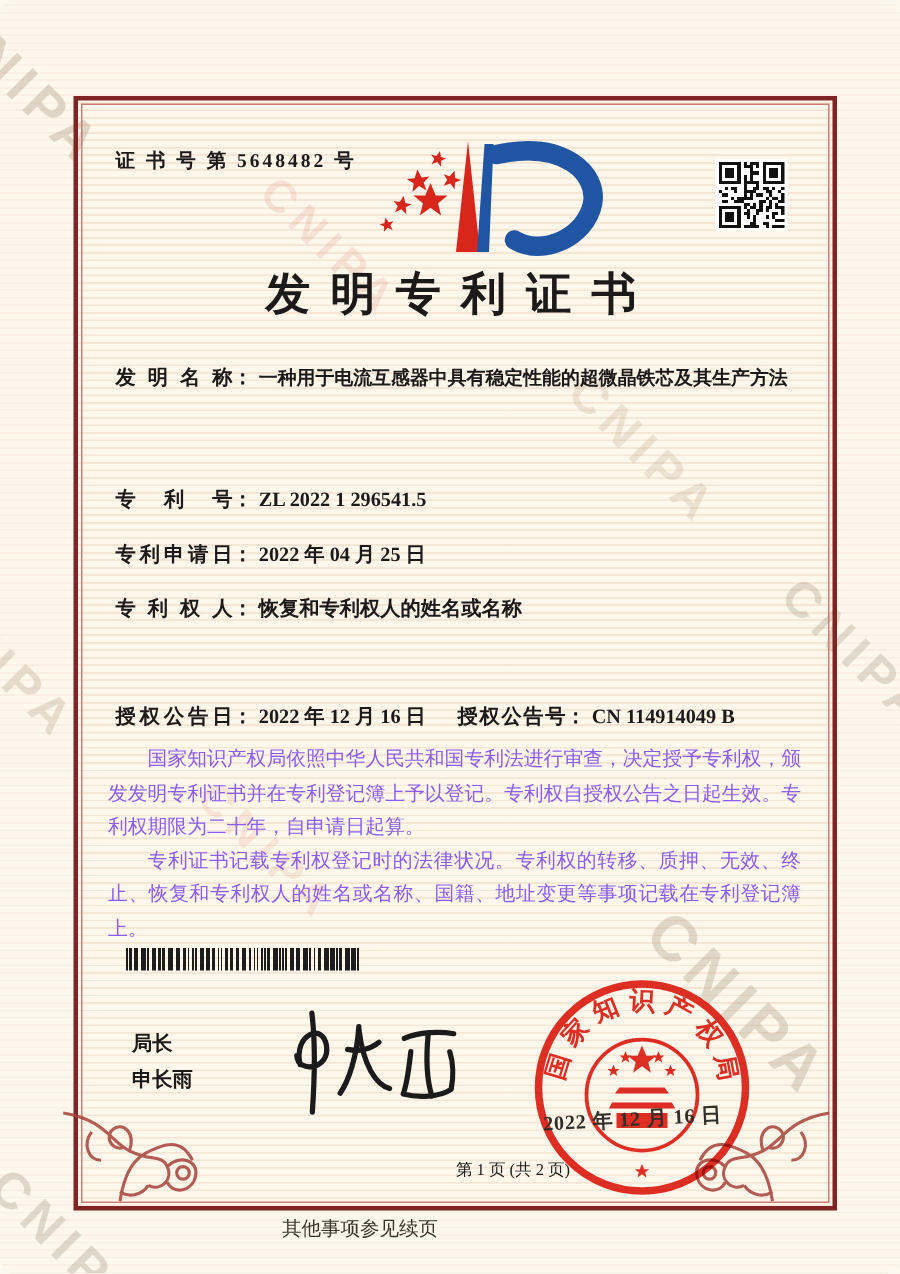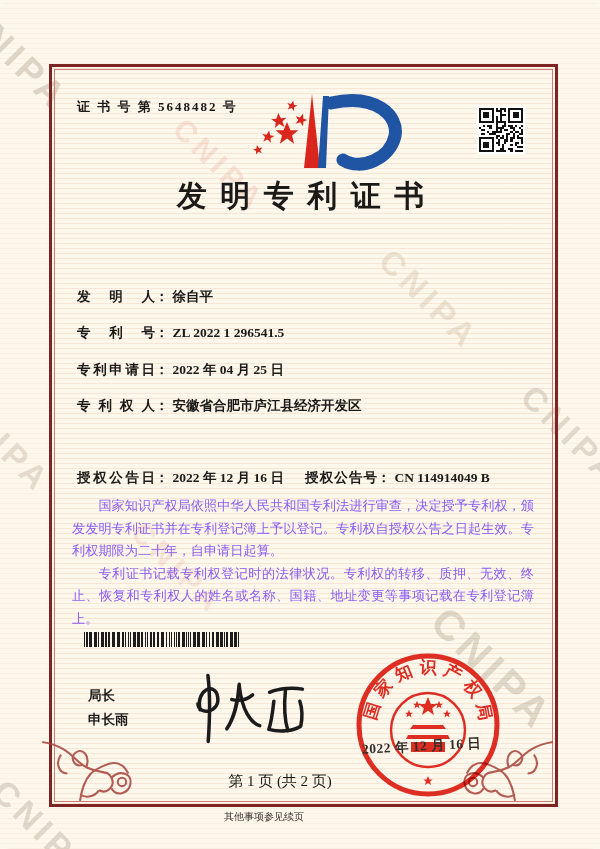--- a/index.html
+++ b/index.html
@@ -51,22 +51,22 @@
   .director-title{position:absolute;left:88px;top:687px;z-index:2;font-size:13.5px;font-weight:bold;
       font-family:"Liberation Sans","DejaVu Sans",sans-serif;}
   .director-name{position:absolute;left:88px;top:711px;z-index:2;font-size:13.5px;font-weight:bold;
       font-family:"Liberation Sans","DejaVu Sans",sans-serif;}
   .signature{position:absolute;left:182px;top:666px;width:135px;height:80px;z-index:4;transform:rotate(-2deg);}
   
   .seal{position:absolute;left:353px;top:650px;width:150px;height:150px;z-index:5;opacity:.94;mix-blend-mode:multiply;}
   .seal-date{position:absolute;left:362px;top:737px;width:140px;z-index:6;font-size:13.5px;font-weight:bold;
       color:#332e29;transform:rotate(-3deg);letter-spacing:0.5px;white-space:nowrap;}
   
-  .page-info{position:absolute;left:180px;top:772px;width:200px;text-align:center;z-index:2;font-size:15px;}
-  .footer-note{position:absolute;left:164px;top:810px;width:200px;text-align:center;z-index:2;font-size:10px;color:#3a332c;}
+  .page-info{position:absolute;left:180px;top:772px;width:200px;text-align:right;z-index:2;font-size:11px;}
+  .footer-note{position:absolute;left:188px;top:810px;width:200px;text-align:left;z-index:2;font-size:13px;color:#3a332c;}
   
   .orn{position:absolute;width:105px;height:105px;z-index:3;opacity:.85;}
   .orn-br{left:452px;top:700px;}
   .orn-bl{left:38px;top:700px;transform:scaleX(-1);}
 </style>
 </head>
 <body>
 
 <div class="page">
 
@@ -140,31 +140,31 @@
         <g>
           <rect x="0" y="14" width="7" height="7" fill="#111"></rect>
           <rect x="1" y="15" width="5" height="5" fill="#fff"></rect>
           <rect x="2" y="16" width="3" height="3" fill="#111"></rect>
         </g>
       </svg>
   </div>
 
   <div class="title">发明专利证书</div>
 
-  <div class="row f2">
-    <span class="lbl">发明人</span><span class="colon">：</span><span class="val">徐自平</span>
+  <div class="row f1">
+    <span class="lbl">发明名称</span><span class="colon">：</span><span class="val">一种用于电流互感器中具有稳定性能的超微晶铁芯及其生产方法</span>
   </div>
   <div class="row f3">
     <span class="lbl">专利号</span><span class="colon">：</span><span class="val">ZL 2022 1 296541.5</span>
   </div>
   <div class="row f4">
     <span class="lbl">专利申请日</span><span class="colon">：</span><span class="val">2022 年 04 月 25 日</span>
   </div>
   <div class="row f5">
-    <span class="lbl">专利权人</span><span class="colon">：</span><span class="val">安徽省合肥市庐江县经济开发区</span>
+    <span class="lbl">专利权人</span><span class="colon">：</span><span class="val">恢复和专利权人的姓名或名称</span>
   </div>
   <div class="row f7">
     <span class="pair gd">
       <span class="lbl">授权公告日</span><span class="colon">：</span><span class="val">2022 年 12 月 16 日</span>
     </span>
     <span class="pair gn">
       <span class="lbl">授权公告号</span><span class="colon">：</span><span class="val">CN 114914049 B</span>
     </span>
   </div>
 

